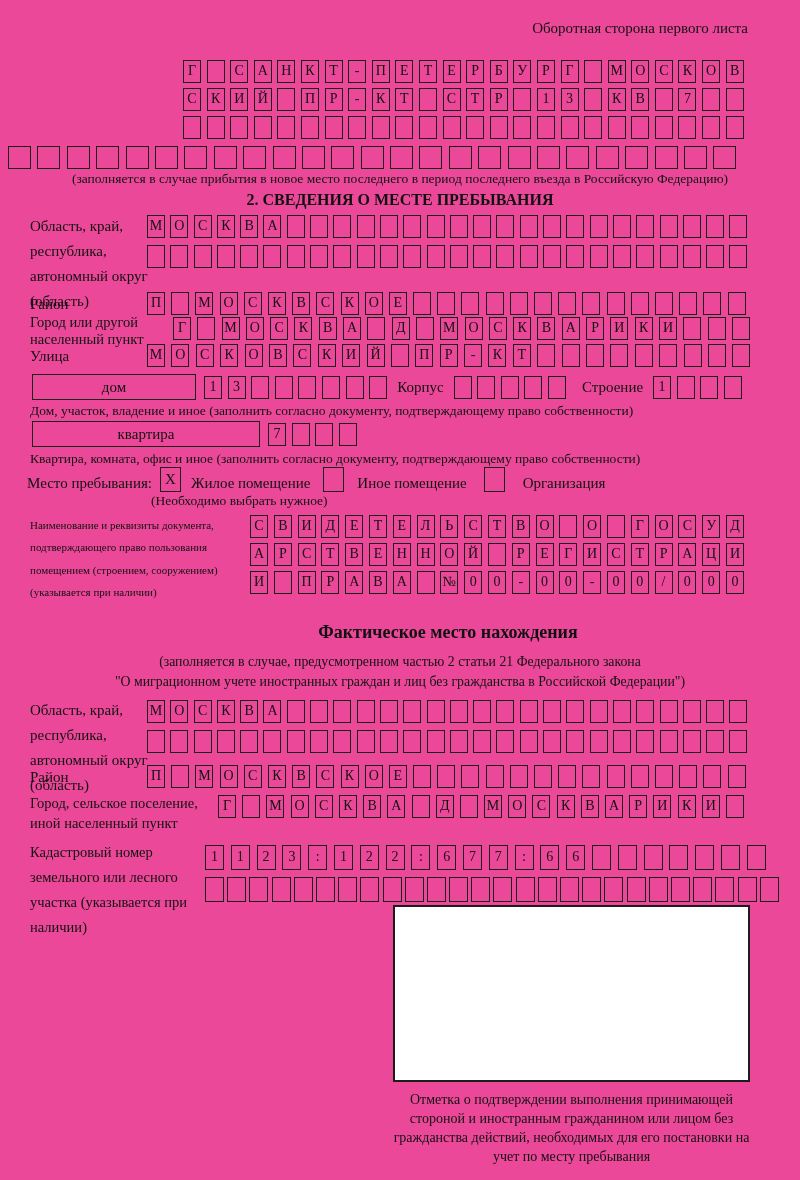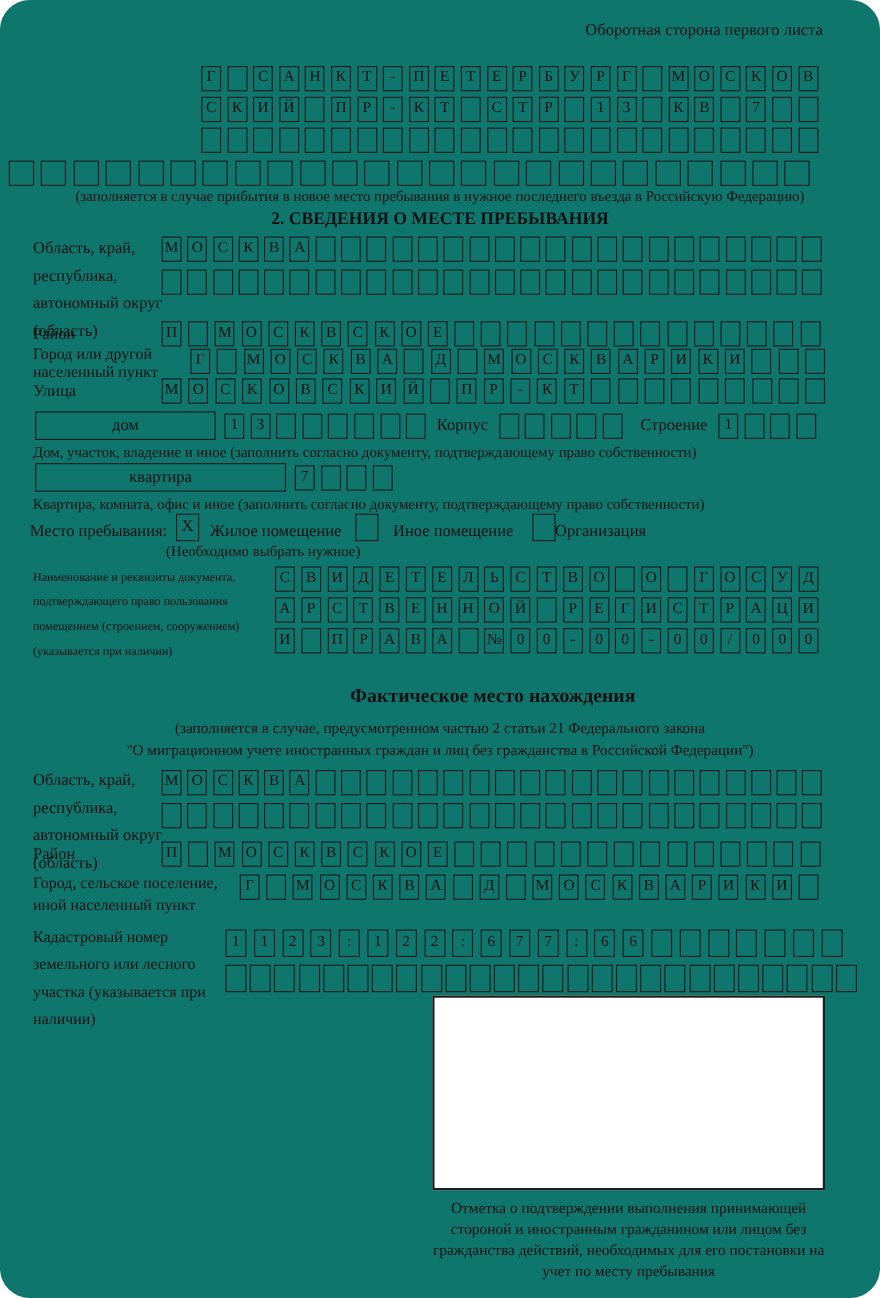--- a/index.html
+++ b/index.html
@@ -1,18 +1,18 @@
 <!DOCTYPE html>
 <html><head>
 <meta charset="utf-8">
 <style>
   html,body{margin:0;padding:0;background:#fff;}
   #page{
-    position:relative;width:800px;height:1180px;background:#0f766e;
-    font-family:"Liberation Serif","DejaVu Serif",serif;color:#111;overflow:hidden;border-radius:27px;
+    position:relative;width:800px;height:1180px;background:#ec4899;
+    font-family:"Liberation Serif","DejaVu Serif",serif;color:#111;overflow:hidden;
   }
   .abs{position:absolute;}
   .lbl{font-size:15px;line-height:28px;}
   .boxrow{display:flex;align-items:flex-start;}
   .stack{display:flex;flex-direction:column;}
   .box{
     flex:none;display:flex;align-items:center;justify-content:center;
     width:18px;height:23px;border:1.5px solid #1c1c1c;box-sizing:border-box;
     font-size:14px;font-family:"Liberation Serif",serif;padding-bottom:1px;
   }
@@ -138,21 +138,21 @@
       <span class="box"></span>
       <span class="box"></span>
       <span class="box"></span>
       <span class="box"></span>
       <span class="box"></span>
       <span class="box"></span>
       <span class="box"></span>
       <span class="box"></span>
       <span class="box"></span>
     </div>
-  <div class="abs note center" style="top:171px;">(заполняется в случае прибытия в новое место пребывания в нужное последнего въезда в Российскую Федерацию)</div>
+  <div class="abs note center" style="top:171px;">(заполняется в случае прибытия в новое место последнего в период последнего въезда в Российскую Федерацию)</div>
 
   <div class="abs center bold" style="top:191px;font-size:16px;">2. СВЕДЕНИЯ О МЕСТЕ ПРЕБЫВАНИЯ</div>
 
   <div class="abs" style="left:30px;top:214px;width:122px;font-size:15px;line-height:25px;">Область, край, республика, автономный округ (область)</div>
   <div class="abs stack" style="left:147px;top:215px;gap:7px;">
     <div class="boxrow" style="gap:5.3px;">
         <span class="box">М</span>
         <span class="box">О</span>
         <span class="box">С</span>
         <span class="box">К</span>
@@ -336,21 +336,21 @@
   </div>
   <div class="abs note" style="left:30px;top:451px;">Квартира, комната, офис и иное (заполнить согласно документу, подтверждающему право собственности)</div>
 
   <div class="abs boxrow" style="left:27px;top:467px;align-items:flex-end;">
     <span class="inline-lbl">Место пребывания:</span>
     <span class="check" style="margin-left:8px;">X</span>
     <span class="inline-lbl" style="margin-left:10px;">Жилое помещение</span>
     <span class="check" style="margin-left:13px;"></span>
     <span class="inline-lbl" style="margin-left:13px;">Иное помещение</span>
     <span class="check" style="margin-left:17px;"></span>
-    <span class="inline-lbl" style="">Организация</span>
+    <span class="inline-lbl" style="margin-left:18px;">Организация</span>
   </div>
   <div class="abs note" style="left:151px;top:493px;">(Необходимо выбрать нужное)</div>
 
   <div class="abs" style="left:30px;top:514px;width:220px;font-size:11px;line-height:22.3px;">Наименование и реквизиты документа, подтверждающего право пользования помещением (строением, сооружением) (указывается при наличии)</div>
   <div class="abs stack" style="left:250px;top:515px;gap:5px;">
     <div class="boxrow" style="gap:5.8px;">
         <span class="box">С</span>
         <span class="box">В</span>
         <span class="box">И</span>
         <span class="box">Д</span>

